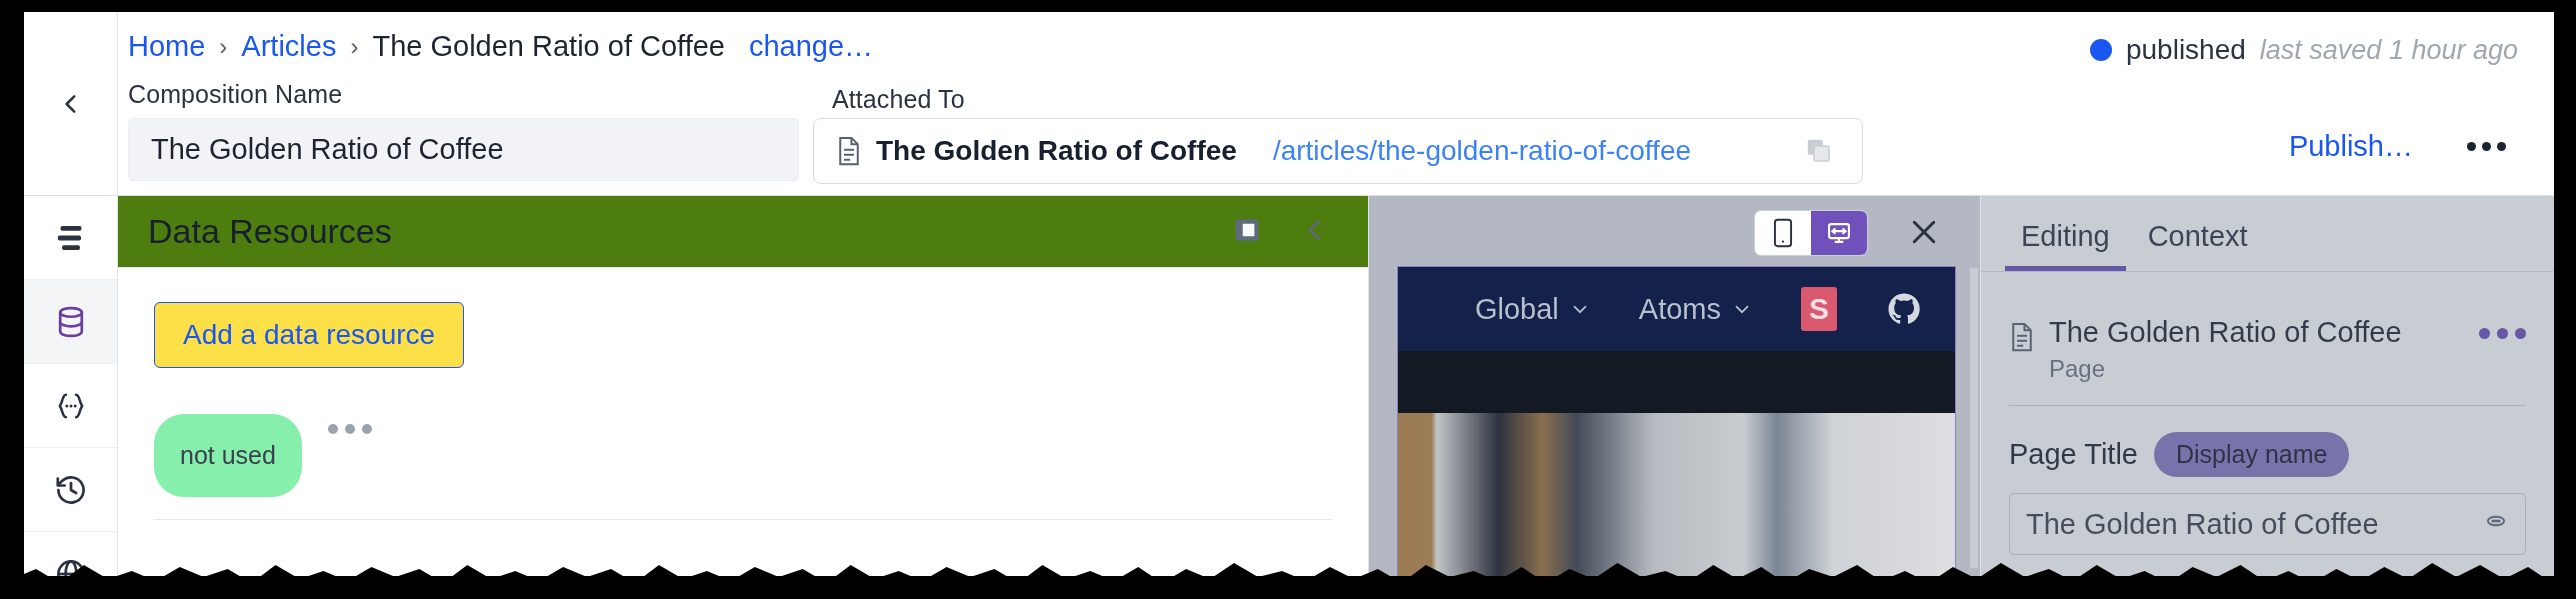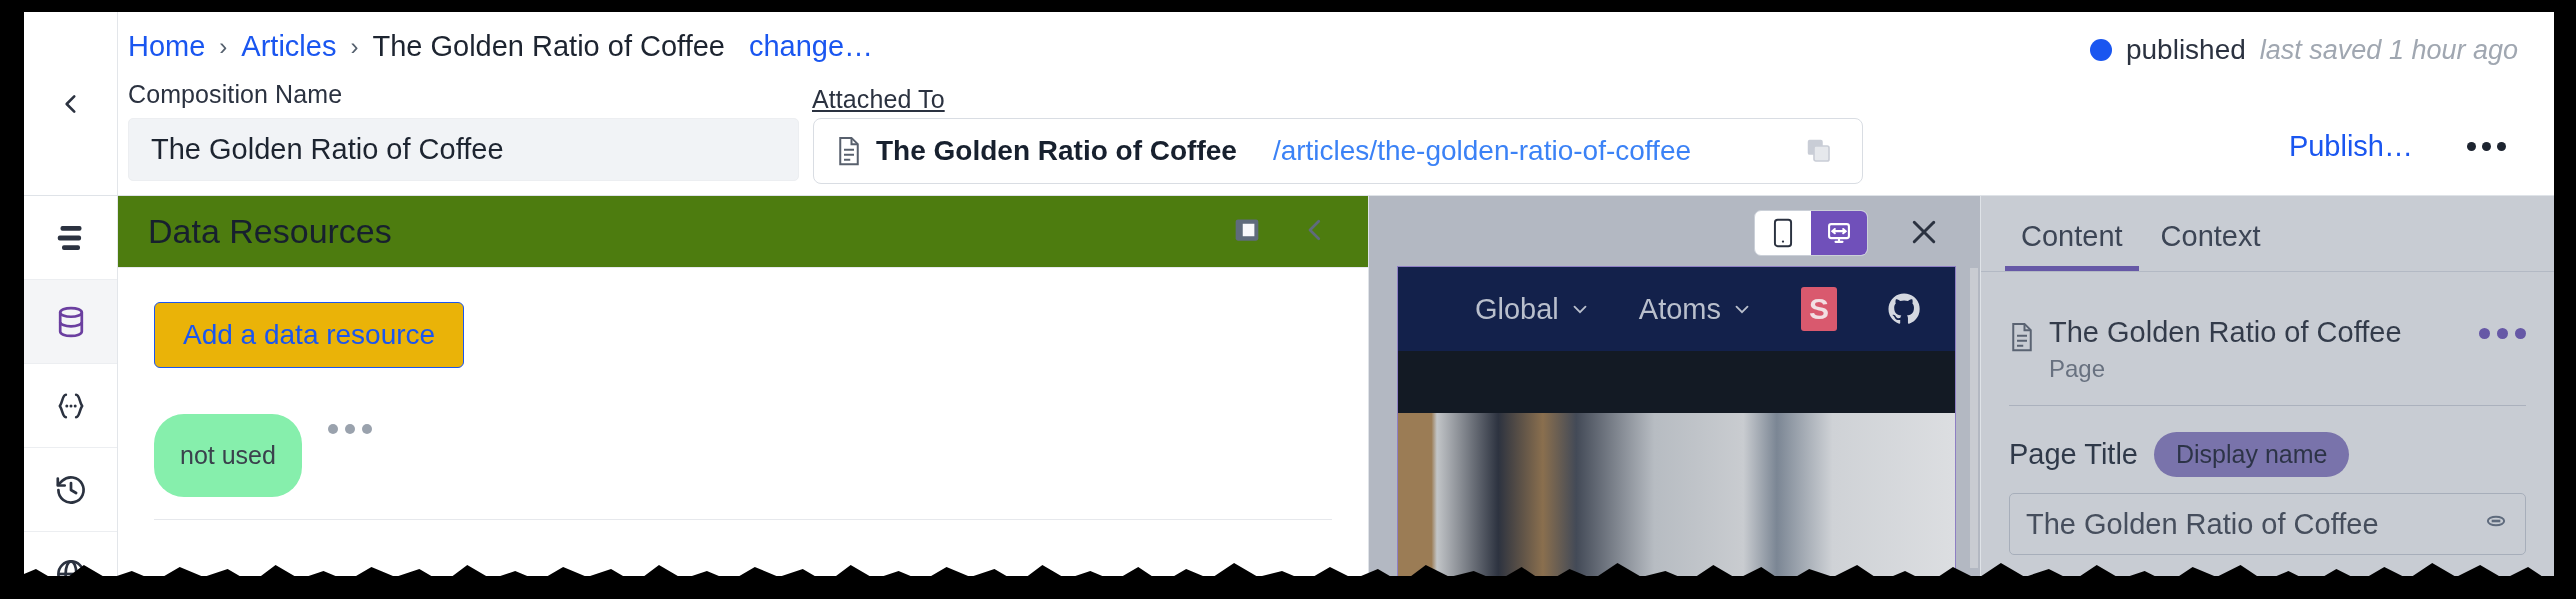--- a/index.html
+++ b/index.html
@@ -42,21 +42,21 @@
   .crumbs .lnk { color: #1a56f0; }
   .crumbs .sep { color: #55606e; font-size: 24px; }
   .crumbs .cur { color: #1d2430; }
   .crumbs .change { color: #1a56f0; margin-left: 10px; }
 
   .field-label {
     position: absolute;
     font-size: 25px; color: #2b3240; letter-spacing: 0.1px;
   }
   #comp-label { left: 104px; top: 68px; }
-  #att-label  { left: 788px; top: 73px; text-decoration: underline; }
+  #att-label  { left: 808px; top: 73px; }
 
   .comp-input {
     position: absolute; left: 104px; top: 106px;
     width: 671px; height: 63px;
     background: #f1f3f6;
     border: 1px solid #eceef1;
     border-radius: 5px;
     display: flex; align-items: center;
     padding-left: 22px;
     font-size: 29px; color: #1d2430;
@@ -147,21 +147,21 @@
     gap: 11px;
   }
   .dr-title { font-size: 34px; color: #17202e; }
   .dr-head-icons { margin-left: auto; display: flex; align-items: center; gap: 36px; padding-right: 16px; }
 
   .dr-body { padding: 34px 36px 0 36px; }
   .add-btn {
     display: inline-flex; align-items: center; justify-content: center;
     border: 1px solid #1a56f0; border-radius: 6px;
     color: #1a56f0; font-size: 28px;
-    padding: 16px 28px; background: #eab308; cursor: pointer;
+    padding: 16px 28px; background: #fde047; cursor: pointer;
   }
 
   .dr-row {
     margin-top: 34px; padding-bottom: 22px;
     border-bottom: 1px solid #e6e8ec;
     display: flex; align-items: flex-start;
   }
   .dr-row-main { flex: 1; }
   .dr-row-name { font-size: 30px; color: #17202e; }
   .dr-row-sub { margin-top: 10px; display: flex; align-items: center; gap: 10px; }
@@ -437,21 +437,21 @@
           </svg>
         </div>
         <div class="site-hero"></div>
         <div class="site-photo"></div>
       </div>
       <div class="scrollbar-v"></div>
     </div>
 
     <div class="inspector">
       <div class="tabs">
-        <span class="tab active">Content</span>
+        <span class="tab active">Editing</span>
         <span class="tab">Context</span>
       </div>
 
       <div class="insp-sec">
         <div class="insp-item">
           <svg width="26" height="30" viewBox="0 0 20 24" fill="none" stroke="#58606d" stroke-width="1.6" style="margin-top:6px;">
             <path d="M3 1.5h9l5 5v16H3z"></path>
               <path d="M12 1.5v5h5"></path>
             <line x1="6" y1="11" x2="14" y2="11"></line>
               <line x1="6" y1="15" x2="14" y2="15"></line>

